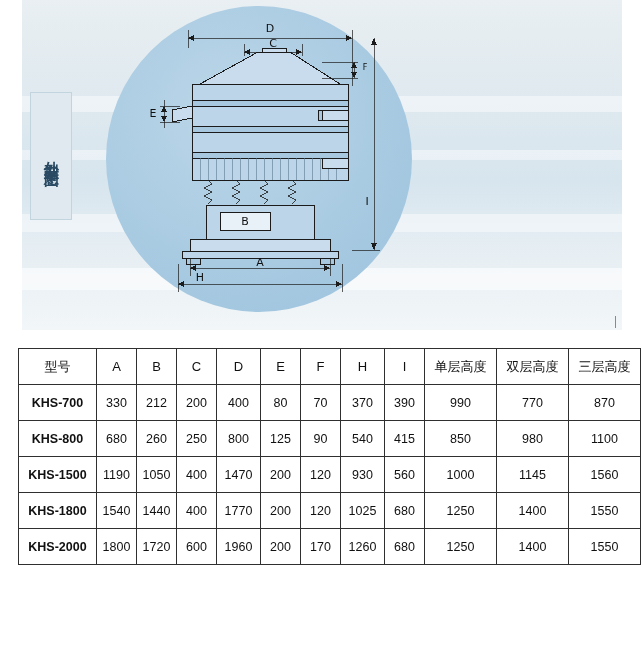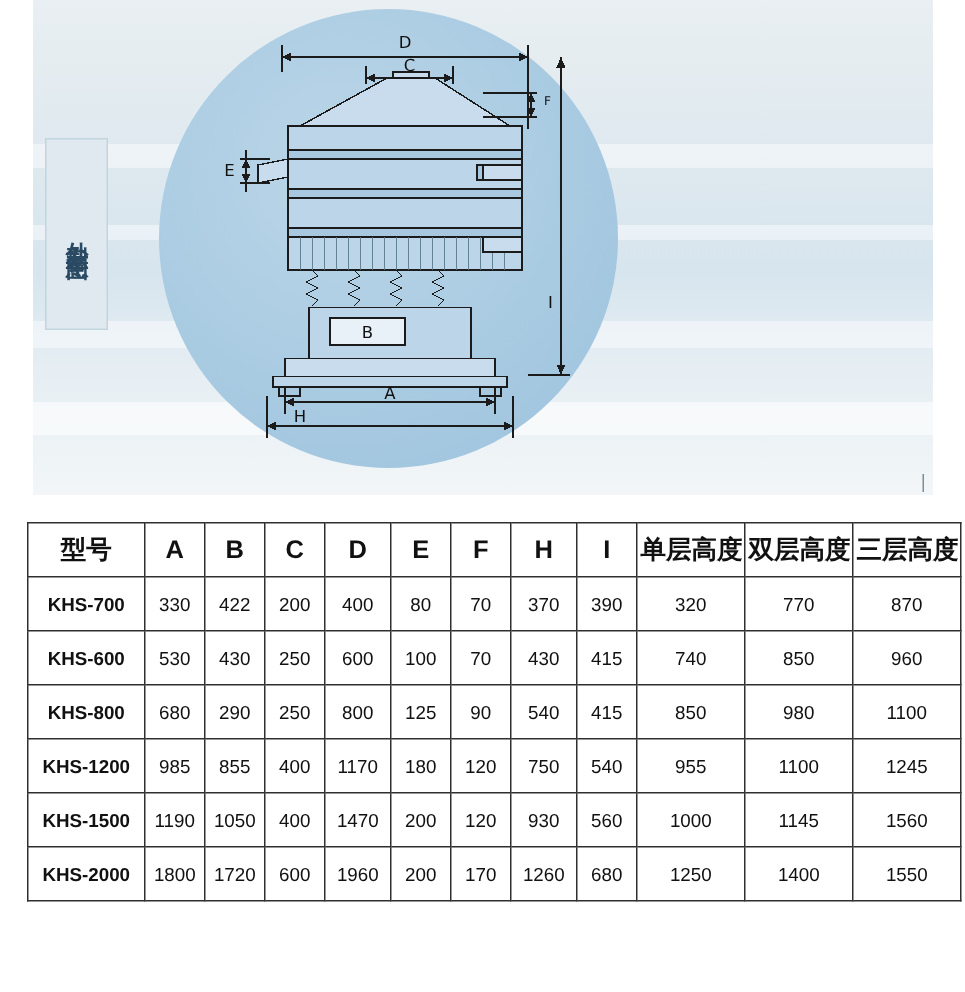--- a/index.html
+++ b/index.html
@@ -102,22 +102,22 @@
     text-align: center;
     font-size: 12.5px;
     color: #111;
     height: 35px;
     padding: 0 2px;
     font-family: "Liberation Sans", "DejaVu Sans", sans-serif;
     white-space: nowrap;
     overflow: hidden;
   }
   thead th {
-    font-weight: bold;
-    font-size: 17px;
+    font-weight: normal;
+    font-size: 13px;
   }
   tbody td:first-child {
     font-weight: bold;
     letter-spacing: 0px;
   }
   .col-model { width: 78px; }
   .col-dim   { width: 40px; }
   .col-dimw  { width: 44px; }
   .col-h     { width: 72px; }
 </style>
@@ -283,88 +283,74 @@
         <th>I</th>
         <th>单层高度</th>
         <th>双层高度</th>
         <th>三层高度</th>
       </tr>
     </thead>
     <tbody>
       <tr>
         <td>KHS-700</td>
         <td>330</td>
-        <td>422</td>
+        <td>212</td>
         <td>200</td>
         <td>400</td>
         <td>80</td>
         <td>70</td>
         <td>370</td>
         <td>390</td>
-        <td>320</td>
+        <td>990</td>
         <td>770</td>
         <td>870</td>
       </tr>
       <tr>
-        <td>KHS-600</td>
-        <td>530</td>
-        <td>430</td>
-        <td>250</td>
-        <td>600</td>
-        <td>100</td>
-        <td>70</td>
-        <td>430</td>
-        <td>415</td>
-        <td>740</td>
-        <td>850</td>
-        <td>960</td>
-      </tr>
-      <tr>
         <td>KHS-800</td>
         <td>680</td>
-        <td>290</td>
+        <td>260</td>
         <td>250</td>
         <td>800</td>
         <td>125</td>
         <td>90</td>
         <td>540</td>
         <td>415</td>
         <td>850</td>
         <td>980</td>
         <td>1100</td>
-      </tr>
-      <tr>
-        <td>KHS-1200</td>
-        <td>985</td>
-        <td>855</td>
-        <td>400</td>
-        <td>1170</td>
-        <td>180</td>
-        <td>120</td>
-        <td>750</td>
-        <td>540</td>
-        <td>955</td>
-        <td>1100</td>
-        <td>1245</td>
       </tr>
       <tr>
         <td>KHS-1500</td>
         <td>1190</td>
         <td>1050</td>
         <td>400</td>
         <td>1470</td>
         <td>200</td>
         <td>120</td>
         <td>930</td>
         <td>560</td>
         <td>1000</td>
         <td>1145</td>
         <td>1560</td>
       </tr>
       <tr>
+        <td>KHS-1800</td>
+        <td>1540</td>
+        <td>1440</td>
+        <td>400</td>
+        <td>1770</td>
+        <td>200</td>
+        <td>120</td>
+        <td>1025</td>
+        <td>680</td>
+        <td>1250</td>
+        <td>1400</td>
+        <td>1550</td>
+      </tr>
+      <tr>
         <td>KHS-2000</td>
         <td>1800</td>
         <td>1720</td>
         <td>600</td>
         <td>1960</td>
         <td>200</td>
         <td>170</td>
         <td>1260</td>
         <td>680</td>
         <td>1250</td>

